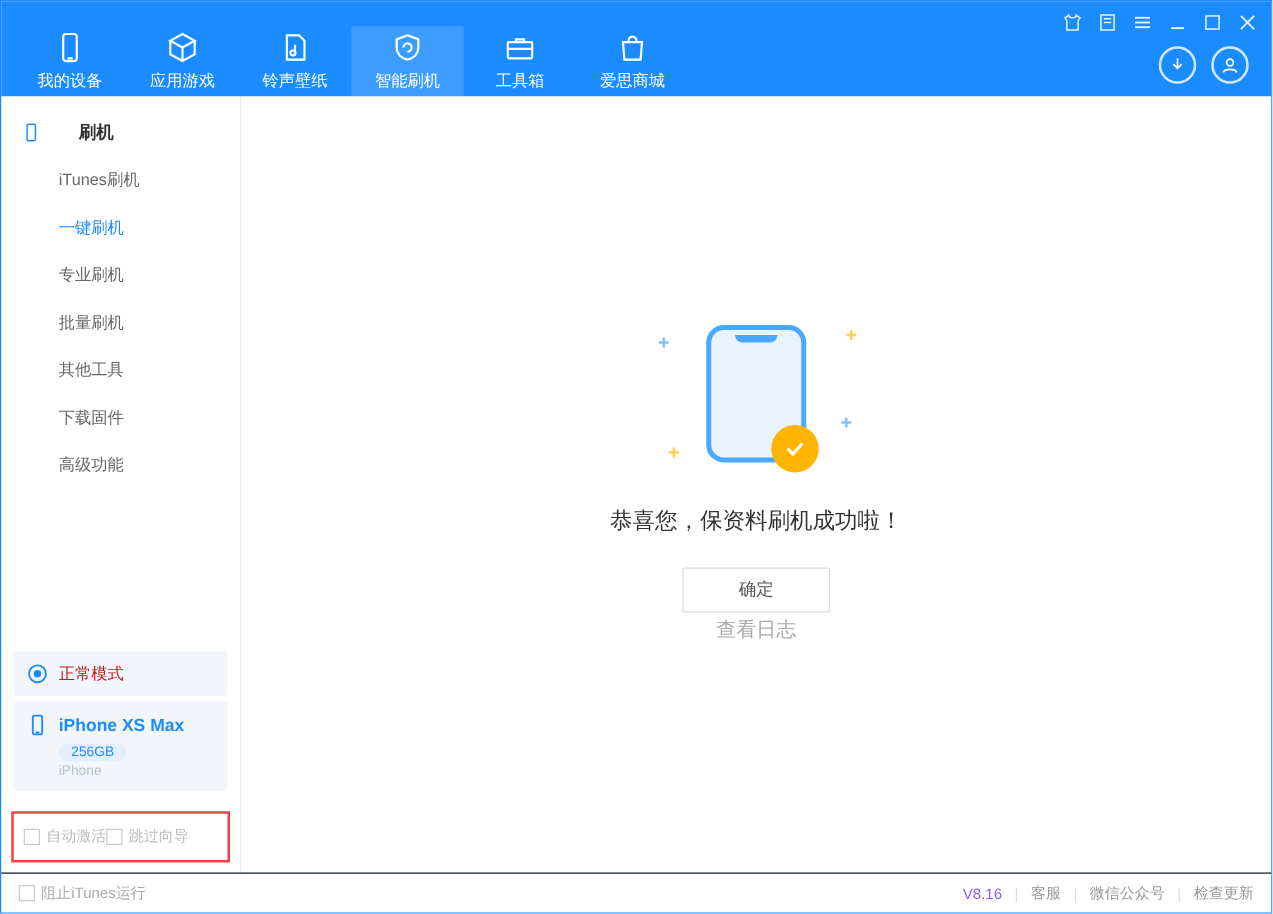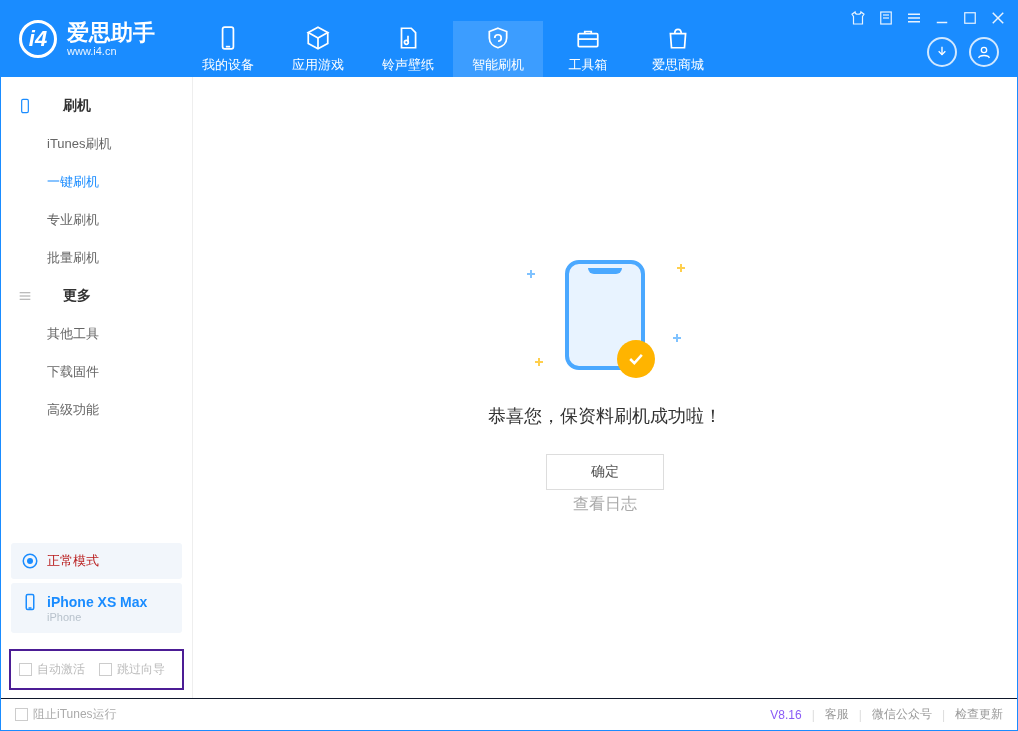--- a/index.html
+++ b/index.html
@@ -36,21 +36,21 @@
 
 .mode-bar { background: #f2f6fb; height: 36px; margin: 6px 10px 4px 10px; border-radius: 3px; display: flex; align-items: center; padding: 0 10px; color: #b91c1c; }
 .mode-bar .m-icon { width: 18px; height: 18px; margin-right: 8px; display: inline-flex; }
 .device-card { background: #f2f6fb; margin: 0 10px 8px 10px; border-radius: 3px; padding: 10px; }
 .device-row { display: flex; align-items: center; }
 .device-row .d-icon { width: 18px; height: 18px; margin-right: 8px; display: inline-flex; }
 .device-name { color: #1a8cff; font-weight: bold; font-size: 14px; }
 .capacity { display: inline-block; background: #e3efff; color: #1a8cff; border-radius: 10px; padding: 1px 10px; font-size: 11px; margin: 6px 0 2px 26px; }
 .dev-type { color: #b8c2cc; font-size: 11px; margin-left: 26px; }
 
-.bottom-opts { border: 2px solid #4c1d95; margin: 8px; padding: 10px 8px; display: flex; gap: 14px; align-items: center; }
+.bottom-opts { border: 2px solid #ef4444; margin: 8px; padding: 10px 8px; display: flex; align-items: center; }
 .chk { display: flex; align-items: center; color: #bbb; font-size: 12px; cursor: pointer; }
 .chk .box { width: 13px; height: 13px; border: 1px solid #ccc; margin-right: 5px; background: #fff; }
 
 .main { flex: 1; position: relative; display: flex; flex-direction: column; align-items: center; justify-content: center; }
 .phone-ill { width: 80px; height: 110px; border: 4px solid #4aa8ff; border-radius: 14px; position: relative; background: #e8f3ff; }
 .phone-ill:before { content: ""; position: absolute; top: 4px; left: 50%; transform: translateX(-50%); width: 34px; height: 6px; background: #4aa8ff; border-radius: 0 0 6px 6px; }
 .check-badge { position: absolute; right: -14px; bottom: -12px; width: 38px; height: 38px; background: #ffb400; border-radius: 50%; display: flex; align-items: center; justify-content: center; }
 .check-badge svg { width: 20px; height: 20px; }
 .sparkle { width: 8px; height: 8px; position: absolute; }
 .sparkle.s1 { left: -38px; top: 10px; color: #7fc2ff; }
@@ -71,27 +71,20 @@
 .ver { color: #8b5cf6; }
 .slink { color: #999; cursor: pointer; }
 .sep { color: #ddd; }
 </style>
 </head>
 <body>
 
 <div class="window">
 
   <div class="titlebar">
-    <div class="logo-area">
-      <div class="logo-circle">i4</div>
-      <div class="logo-text">
-        <div class="brand-name">爱思助手</div>
-        <div class="brand-url">www.i4.cn</div>
-      </div>
-    </div>
     <div class="nav-tabs">
       <div class="nav-tab">
         <span class="nav-icon">
             <svg viewBox="0 0 24 24" fill="none" stroke="#fff" stroke-width="1.6">
               <rect x="7" y="2" width="10" height="20" rx="2"></rect>
               <line x1="10" y1="20" x2="14" y2="20"></line>
             </svg>
           </span>
         <span>我的设备</span>
       </div>
@@ -206,30 +199,20 @@
                 <rect x="7" y="2" width="10" height="20" rx="2"></rect>
               </svg>
             </span>
           <span>刷机</span>
         </div>
         <div class="side-item">iTunes刷机</div>
         <div class="side-item active">一键刷机</div>
         <div class="side-item">专业刷机</div>
         <div class="side-item">批量刷机</div>
 
-        <div class="side-group-h">
-          <span class="gicon">
-              <svg viewBox="0 0 24 24" stroke="#bbb" stroke-width="2">
-                <line x1="4" y1="7" x2="20" y2="7"></line>
-                <line x1="4" y1="12" x2="20" y2="12"></line>
-                <line x1="4" y1="17" x2="20" y2="17"></line>
-              </svg>
-            </span>
-          <span>更多</span>
-        </div>
         <div class="side-item">其他工具</div>
         <div class="side-item">下载固件</div>
         <div class="side-item">高级功能</div>
       </div>
 
       <div class="mode-bar">
         <span class="m-icon">
             <svg viewBox="0 0 24 24" fill="none" stroke="#1a8cff" stroke-width="2">
               <circle cx="12" cy="12" r="9"></circle>
               <circle cx="12" cy="12" r="3" fill="#1a8cff"></circle>
@@ -240,20 +223,21 @@
       <div class="device-card">
         <div class="device-row">
           <span class="d-icon">
               <svg viewBox="0 0 24 24" fill="none" stroke="#1a8cff" stroke-width="2">
                 <rect x="7" y="2" width="10" height="20" rx="2"></rect>
                 <line x1="10" y1="20" x2="14" y2="20"></line>
               </svg>
             </span>
           <span class="device-name">iPhone XS Max</span>
         </div>
+        <div><span class="capacity">256GB</span></div>
         <div class="dev-type">iPhone</div>
       </div>
 
       <div class="bottom-opts">
         <label class="chk">
             <span class="box"></span>
             <span>自动激活</span>
           </label>
         <label class="chk">
             <span class="box"></span>

